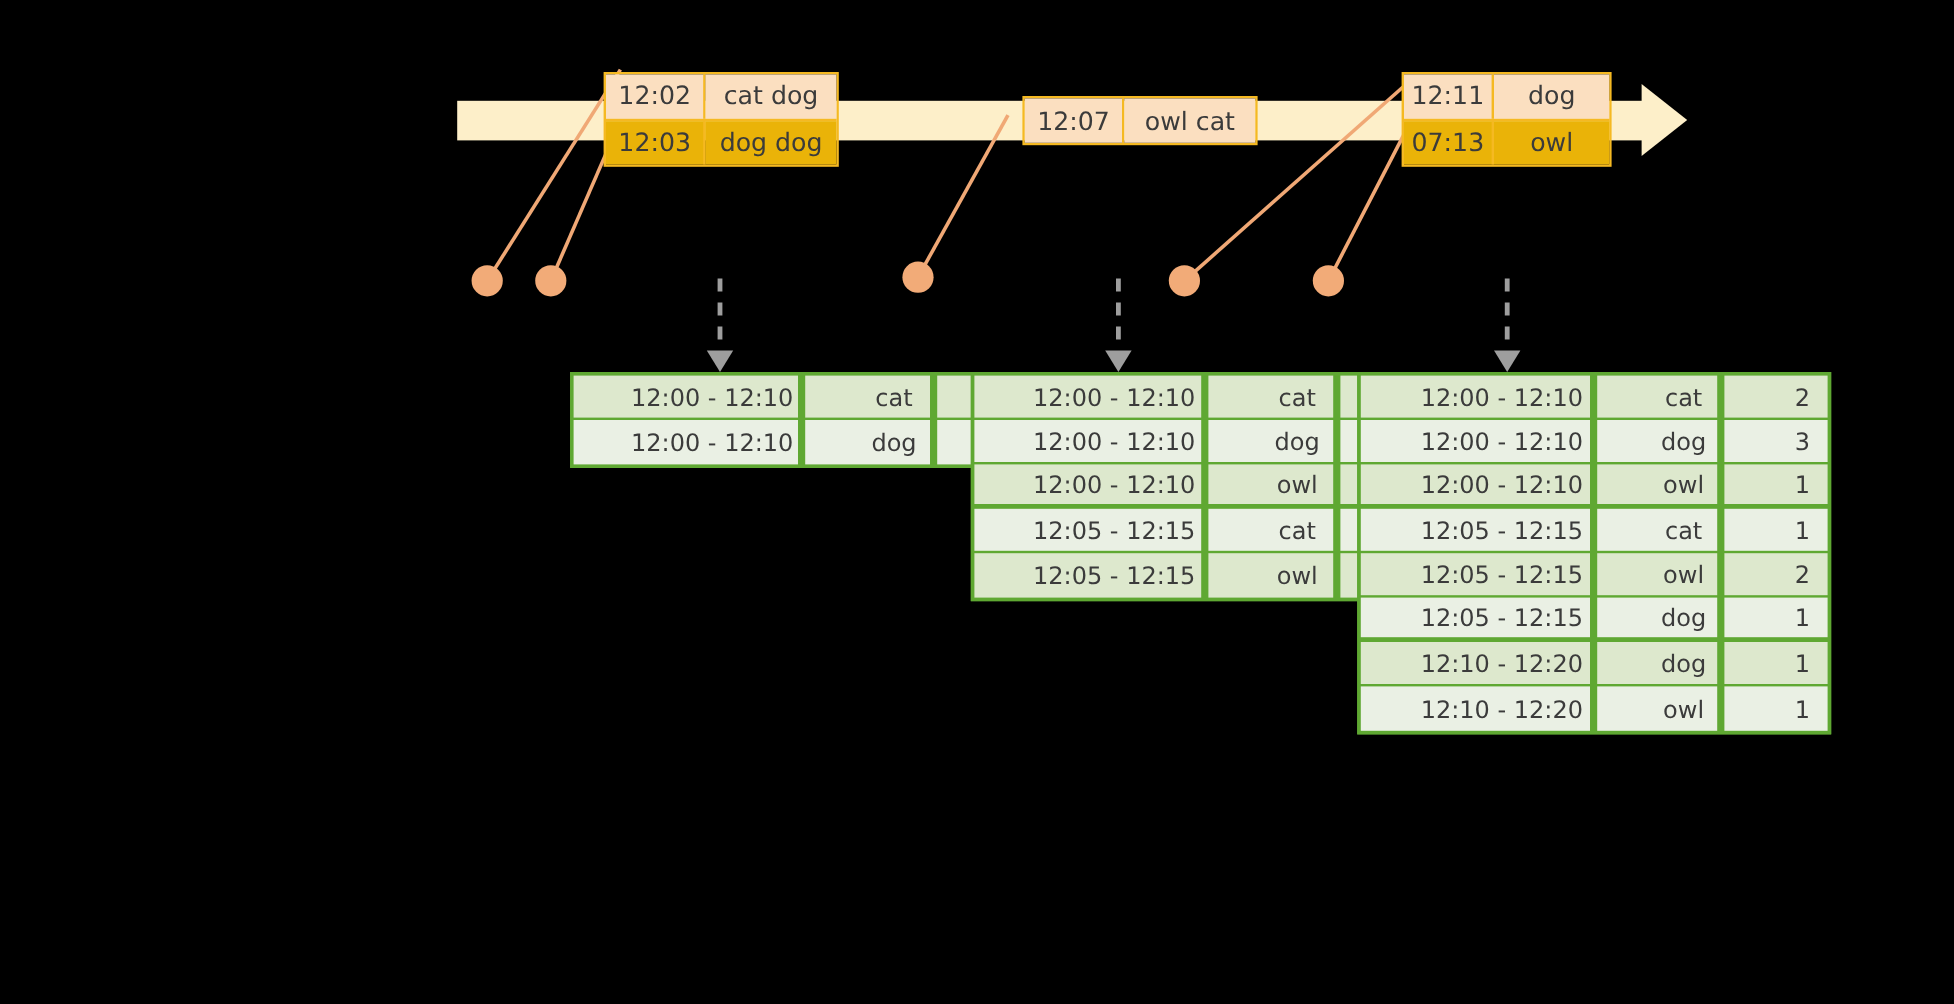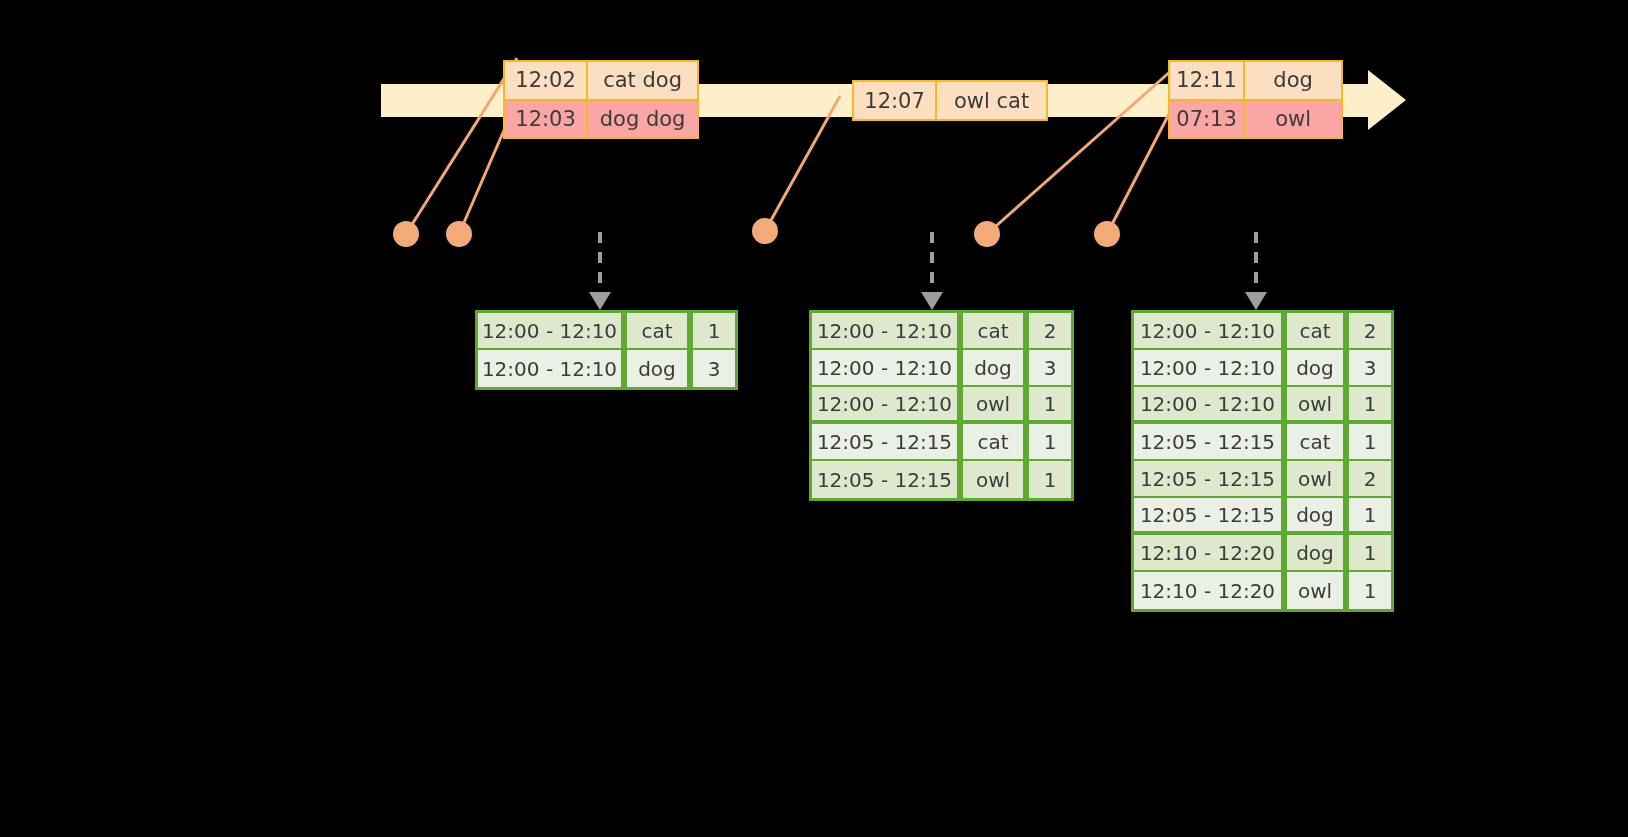--- a/index.html
+++ b/index.html
@@ -20,40 +20,40 @@
   
   .evt-box{position:absolute;border:2.5px solid #f5b922;box-sizing:border-box;
            display:flex;flex-direction:column;}
   .evt-row{display:flex;flex:1;}
   .evt-row + .evt-row{border-top:2px solid #f5b922;}
   .evt-time{display:flex;align-items:center;justify-content:center;
             border-right:2px solid #f5b922;font-size:21px;color:#3b3b3b;}
   .evt-val{display:flex;align-items:center;justify-content:center;
            font-size:21px;color:#3b3b3b;}
   .shade-a .evt-time,.shade-a .evt-val{background:#fbdfc0;}
-  .shade-b .evt-time,.shade-b .evt-val{background:#fca5a5;}
+  .shade-b .evt-time,.shade-b .evt-val{background:#eab308;}
 
   #evt-box-1{left:503px;top:60px;width:196px;height:79px;}
   #evt-box-1 .evt-time{width:82px;}
   #evt-box-1 .evt-val{width:110px;}
 
   #evt-box-2{left:852px;top:80px;width:196px;height:41px;justify-content:flex-end;}
   #evt-box-2 .evt-time{width:82px;}
   #evt-box-2 .evt-val{width:110px;}
 
   #evt-box-3{left:1168px;top:60px;width:175px;height:79px;}
   #evt-box-3 .evt-time{width:74px;}
   #evt-box-3 .evt-val{width:97px;}
 
   
   .res-table{position:absolute;border:3px solid #5fa832;box-sizing:border-box;
              background:#5fa832;display:flex;flex-direction:column;}
   .res-row{display:flex;height:37px;}
   .res-cell{display:flex;align-items:center;justify-content:center;
-            font-size:20px;color:#3b3b3b;margin:0 0 2px 0;}
+            font-size:20px;color:#3b3b3b;margin:0 0 2px 0;padding-left:44px;}
   .res-row .res-cell + .res-cell{margin-left:6px;}
   .res-row.grp-end .res-cell{margin-bottom:4px;}
   .res-row:last-child .res-cell{margin-bottom:0;}
   .tone-a .res-cell{background:#dde8cd;}
   .tone-b .res-cell{background:#eaf0e4;}
   .c-win{width:143px;}
   .c-key{width:60px;}
   .c-cnt{width:42px;}
 
   #res-table-1{left:475px;top:310px;}

